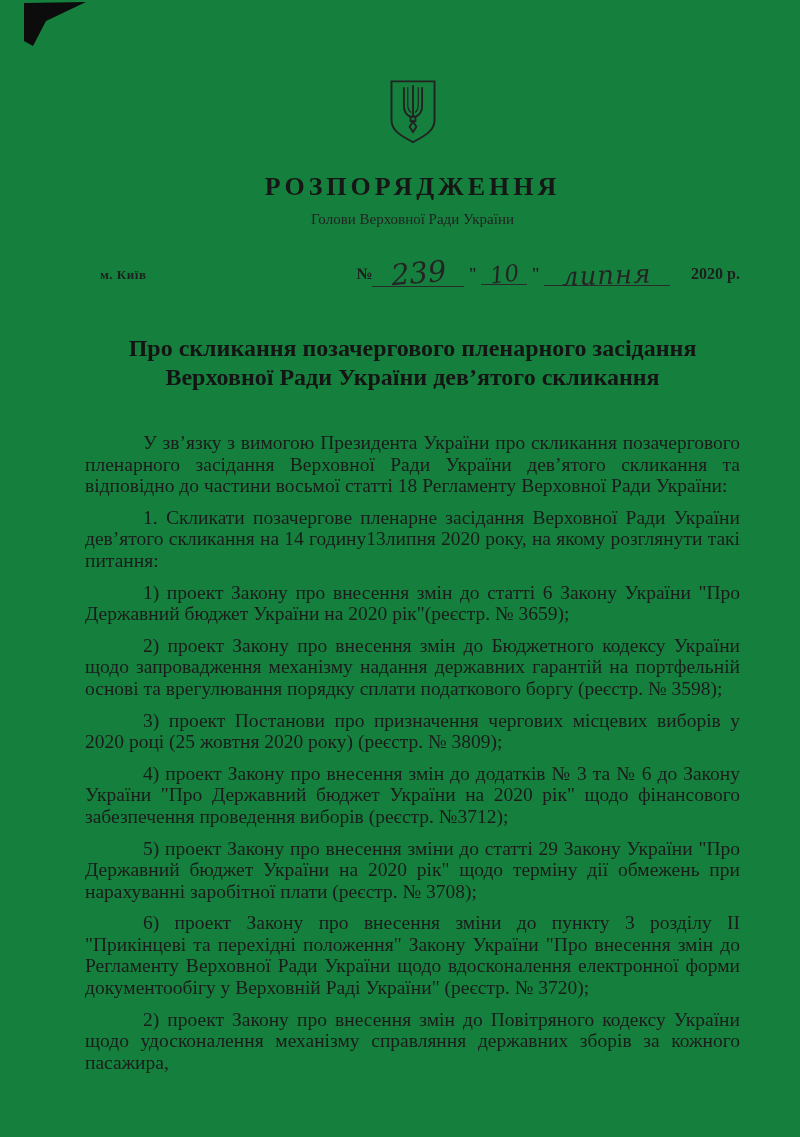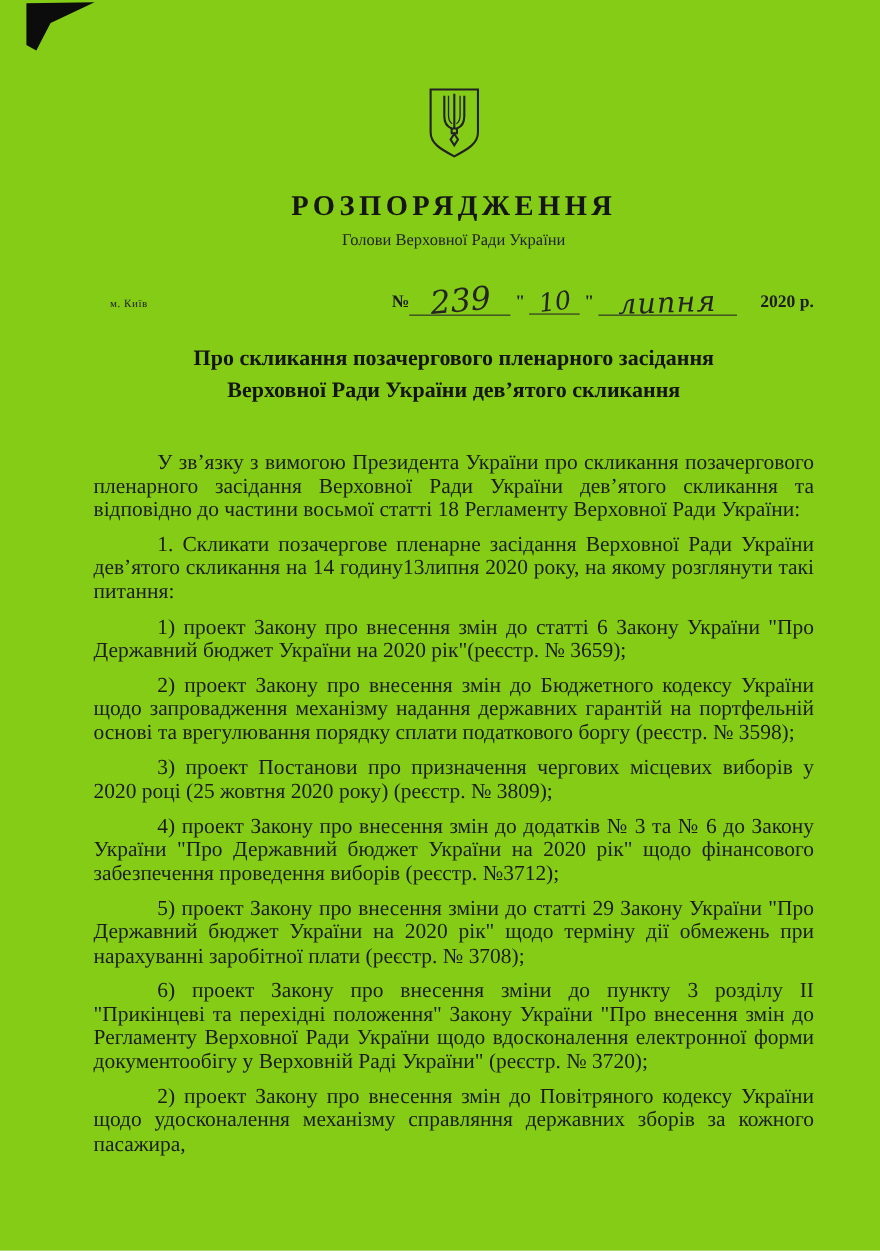--- a/index.html
+++ b/index.html
@@ -1,52 +1,52 @@
 <!DOCTYPE html>
 <html><head>
 <meta charset="utf-8">
 <style>
   html,body { margin:0; padding:0; background:#e9e9e9; }
   .page {
     width:800px; height:1137px; margin:0 auto; position:relative; overflow:hidden;
-    background:#84cc16; color:#1e1e1e;
+    background:#15803d; color:#1e1e1e;
     font-family:"Liberation Serif","DejaVu Serif",serif;
   }
   .corner-mark { position:absolute; top:0; left:0; }
   .content { padding:0 60px 0 85px; }
 
   .emblem-wrap { padding-top:79px; text-align:center; line-height:0; }
 
   .doc-type {
     margin-top:27px; text-align:center;
     font-size:26px; font-weight:bold; letter-spacing:4px; color:#161616;
   }
   .issuer { margin-top:9px; text-align:center; font-size:15px; color:#222; }
 
   .meta-row {
     margin-top:24px; padding-left:15px;
     display:flex; justify-content:space-between; align-items:baseline;
   }
-  .place { font-size:10px; font-weight:normal; letter-spacing:.5px;text-align:right; }
+  .place { font-size:13px; font-weight:bold; letter-spacing:.5px;text-align:right; }
   .number-group { display:flex; align-items:baseline; font-size:16px; font-weight:bold; white-space:nowrap; }
   .blank { display:inline-block; border-bottom:1px solid #2a2a2a; text-align:center; }
   .blank-number { width:92px; }
   .blank-day { width:46px; }
   .blank-month { width:126px; }
   .hw { font-family:"DejaVu Serif",serif; font-style:italic; font-weight:normal; color:#242424;
         position:relative; display:inline-block; }
   .hw-number { font-size:29px; top:4px; transform:rotate(-5deg); }
   .hw-day    { font-size:23px; top:3px; transform:rotate(-7deg); }
   .hw-month  { font-size:26px; top:5px; transform:rotate(-2deg); letter-spacing:1px; }
   .quote { margin:0 4px; }
   .year { margin-left:21px; }
 
   .title-block {
-    margin-top:25px; text-align:center;
-    font-weight:bold; font-size:20px; line-height:29px; color:#141414;
+    margin-top:47px; text-align:center;
+    font-weight:bold; font-size:24px; line-height:29px; color:#141414;
   }
 
   .body-text { margin-top:40px; }
   .body-text p {
     margin:0 0 10px 0;
     font-size:19.5px; line-height:21.6px;
     text-align:justify; text-indent:58px; color:#1b1b1b;
   }
 </style>
 </head>

